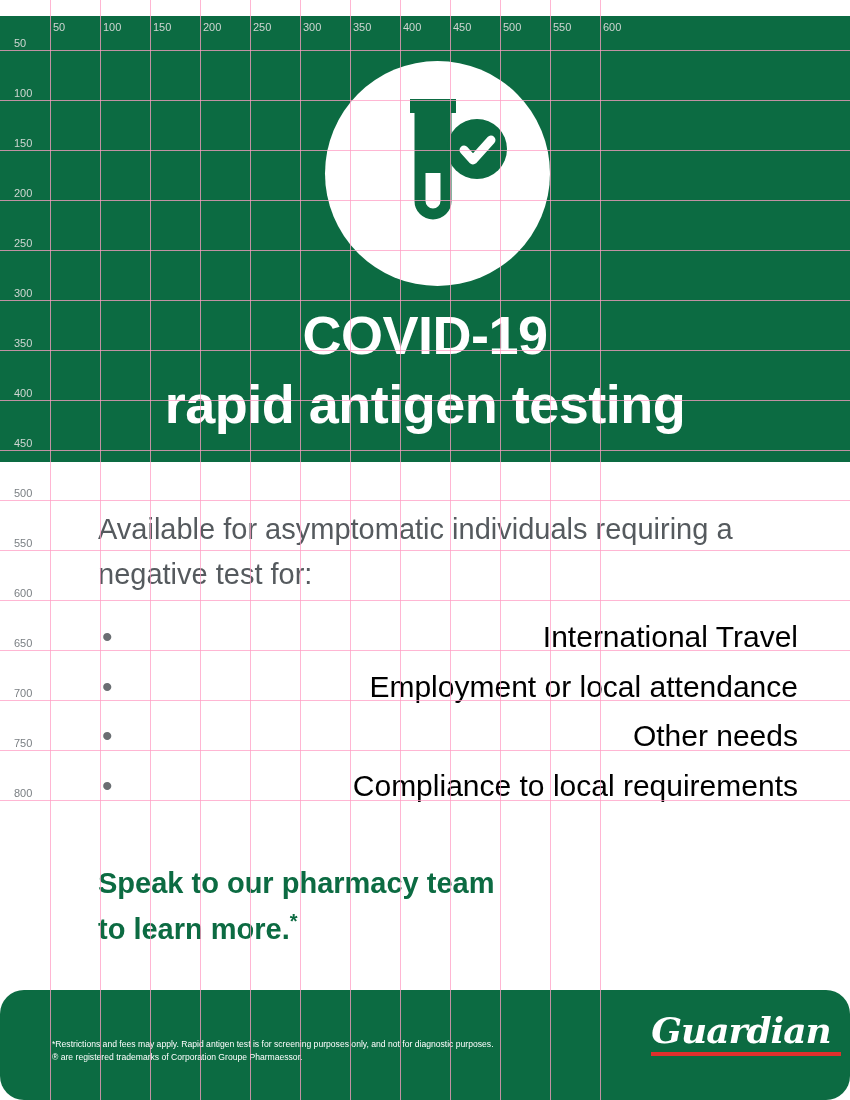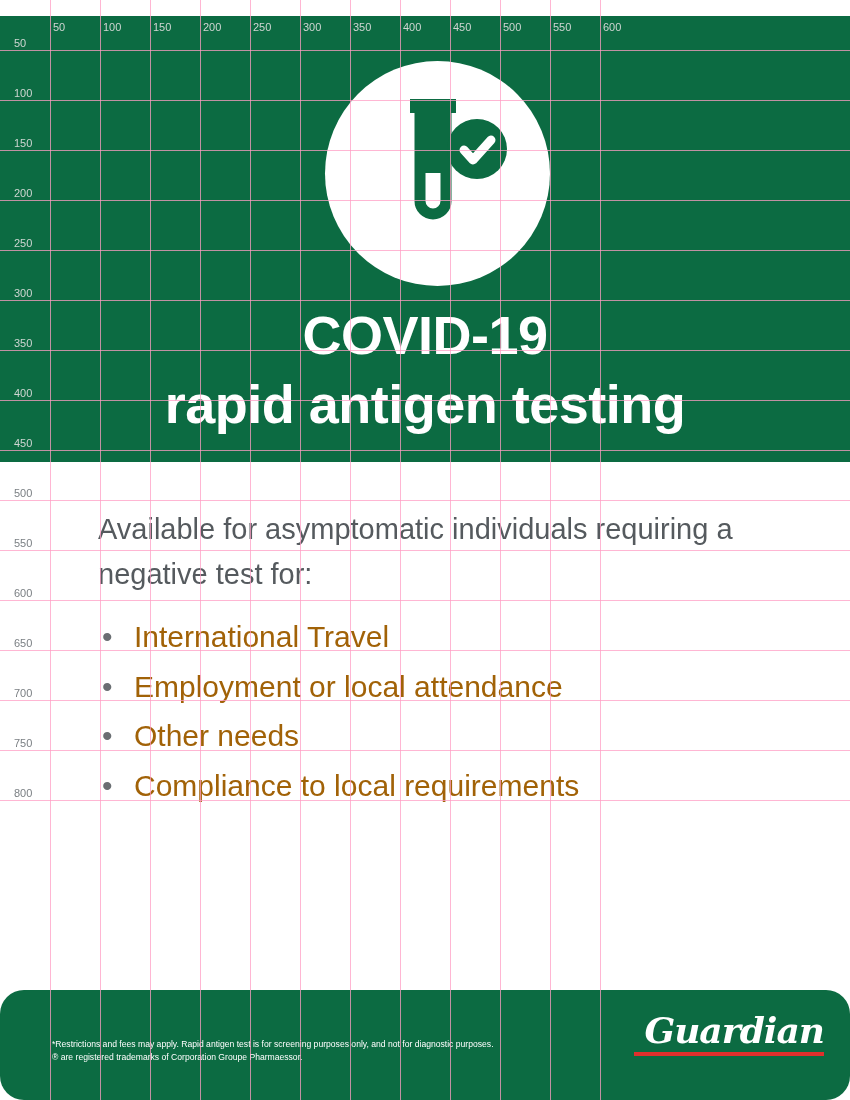--- a/index.html
+++ b/index.html
@@ -91,23 +91,24 @@
     left: 98px;
     top: 150px;
     width: 700px;
     margin: 0;
     padding: 0;
     list-style: none;
   }
   .bullets li {
     position: relative;
     padding-left: 36px;
-    color: #a16207;
+    color: #000000;
     font-size: 30px;
     line-height: 1.65;
+    text-align: right;
   }
   .bullets li::before {
     content: "\2022";
     position: absolute;
     left: 4px;
     top: 0;
     color: #6a6e72;
     font-size: 30px;
   }
 
@@ -142,24 +143,24 @@
     left: 52px;
     top: 48px;
     width: 450px;
     color: #ffffff;
     font-size: 8.6px;
     line-height: 1.55;
   }
 
   .brand {
     position: absolute;
-    right: 26px;
+    right: 9px;
     top: 22px;
     width: 200px;
-    text-align: right;
+    text-align: center;
   }
   .brand-name {
     color: #ffffff;
     font-family: "DejaVu Serif", serif;
     font-weight: bold;
     font-style: italic;
     font-size: 36px;
     line-height: 1;
     letter-spacing: -1px;
   }
@@ -228,20 +229,24 @@
 
     <div class="lede">Available for asymptomatic individuals requiring a negative test for:</div>
 
     <ul class="bullets">
       <li>International Travel</li>
       <li>Employment or local attendance</li>
       <li>Other needs</li>
       <li>Compliance to local requirements</li>
     </ul>
 
+    <div class="cta">
+      <span>Speak to our pharmacy team</span><br>
+      <span>to learn more.</span><span class="asterisk">*</span>
+    </div>
   </div>
 
   <div class="footer-band">
     <div class="disclaimer">*Restrictions and fees may apply. Rapid antigen test is for screening purposes only, and not for diagnostic purposes. ® are registered trademarks of Corporation Groupe Pharmaessor.</div>
     <div class="brand">
       <div class="brand-name">Guardian</div>
       <div class="brand-rule"></div>
     </div>
   </div>
 </div>

